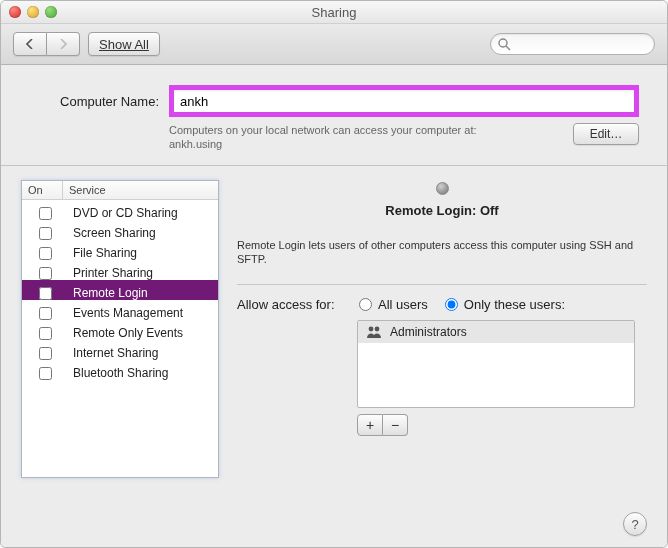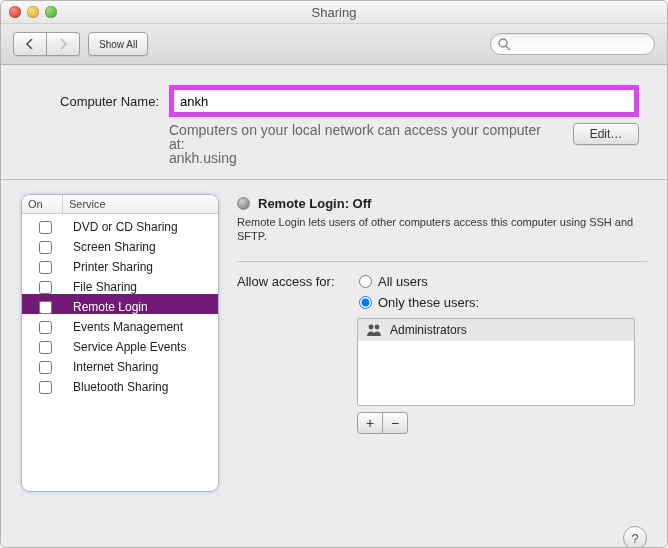--- a/index.html
+++ b/index.html
@@ -60,28 +60,29 @@
     gap: 8px;
   }
   .seg-group {
     display: flex;
   }
   .tb-btn {
     height: 22px;
     background: linear-gradient(#fdfdfd, #e0e0e0);
     border: 1px solid #9f9f9f;
     border-radius: 4px;
-    font-size: 10px;
+    font-size: 13px;
     padding: 0 10px;
     display: inline-flex;
     align-items: center;
     justify-content: center;
     color: #333;
     box-shadow: 0 1px 0 #fff inset, 0 1px 1px rgba(0,0,0,0.08);
     cursor: default;
+    text-decoration: underline;
   }
   .seg-group .tb-btn { border-radius: 0; padding: 0 8px; min-width: 16px; }
   .seg-group .tb-btn:first-child { border-radius: 4px 0 0 4px; }
   .seg-group .tb-btn:last-child  { border-radius: 0 4px 4px 0; border-left: 0; }
   .tb-btn.disabled { color: #aaa; }
   .tb-btn svg { display: block; }
   .spacer { flex: 1; }
   .searchwrap {
     position: relative;
     width: 165px;
@@ -128,21 +129,21 @@
     padding: 0 6px;
     box-shadow: inset 0 1px 2px rgba(0,0,0,0.08);
     outline: none;
   }
   .hint-row {
     display: flex;
     margin-top: 6px;
     align-items: flex-start;
   }
   .hint-text {
-    font-size: 14px;
+    font-size: 11px;
     color: #666;
     line-height: 14px;
     flex: 1;
   }
   .push-btn {
     height: 22px;
     min-width: 66px;
     background: linear-gradient(#fdfdfd, #e0e0e0);
     border: 1px solid #9f9f9f;
     border-radius: 4px;
@@ -164,21 +165,21 @@
   .columns {
     display: flex;
     gap: 18px;
     height: 298px;
   }
   
   .list-box {
     width: 196px;
     background: #fff;
     border: 1px solid #b6b6b6;
-    border-radius: 9px;
+    border-radius: 0;
     box-shadow: 0 0 4px rgba(90,150,255,0.35);
     overflow: hidden;
     display: flex;
     flex-direction: column;
   }
   .list-header {
     display: flex;
     height: 18px;
     background: linear-gradient(#fdfdfd,#f0f0f0);
     border-bottom: 1px solid #d0d0d0;
@@ -217,49 +218,50 @@
   .right-panel {
     flex: 1;
     display: flex;
     flex-direction: column;
   }
   .status-row {
     display: flex;
     align-items: center;
     gap: 8px;
     margin-top: 2px;
+    flex-direction: column;
   }
   .led {
     width: 11px; height: 11px; border-radius: 50%;
     background: radial-gradient(circle at 35% 30%, #d0d0d0, #8e8e8e 70%);
     border: 1px solid #888;
   }
   .status-title { font-size: 13px; font-weight: bold; }
   .desc {
     font-size: 11px;
     color: #333;
     line-height: 14px;
-    margin-top: 4px;
+    margin-top: 20px;
   }
   .divider {
     border: 0;
     border-top: 1px solid #c6c6c6;
     margin: 18px 0 12px 0;
   }
   .access-block { }
   .access-row {
     display: flex;
-    align-items: flex-start;
+    align-items: center;
     font-size: 13px;
     gap: 10px;
   }
   .radio-col {
     display: flex;
-    flex-direction: column;
-    gap: 6px;
+    flex-direction: row;
+    gap: 17px;
   }
   .radio-item { display: flex; align-items: center; gap: 6px; font-size: 13px; }
   .radio-item input { margin: 0; }
   .users-box {
     margin-top: 8px;
     margin-left: 120px;
     width: 276px;
     border: 1px solid #b6b6b6;
     background: #fff;
     height: 86px;
@@ -375,45 +377,45 @@
             <div class="svc-row">
               <div class="chk">
                 <input type="checkbox" style="">
               </div>
               <div class="svc-label">Screen Sharing</div>
             </div>
             <div class="svc-row">
               <div class="chk">
                 <input type="checkbox" style="">
               </div>
+              <div class="svc-label">File Sharing</div>
+            </div>
+            <div class="svc-row">
+              <div class="chk">
+                <input type="checkbox" style="">
+              </div>
               <div class="svc-label">Printer Sharing</div>
             </div>
-            <div class="svc-row">
-              <div class="chk">
-                <input type="checkbox" style="">
-              </div>
-              <div class="svc-label">File Sharing</div>
-            </div>
             <div class="svc-row selected">
               <div class="chk">
                 <input type="checkbox" style="">
               </div>
               <div class="svc-label">Remote Login</div>
             </div>
             <div class="svc-row">
               <div class="chk">
                 <input type="checkbox" style="">
               </div>
               <div class="svc-label">Events Management</div>
             </div>
             <div class="svc-row">
               <div class="chk">
                 <input type="checkbox" style="">
               </div>
-              <div class="svc-label">Service Apple Events</div>
+              <div class="svc-label">Remote Only Events</div>
             </div>
             <div class="svc-row">
               <div class="chk">
                 <input type="checkbox" style="">
               </div>
               <div class="svc-label">Internet Sharing</div>
             </div>
             <div class="svc-row">
               <div class="chk">
                 <input type="checkbox" style="">

